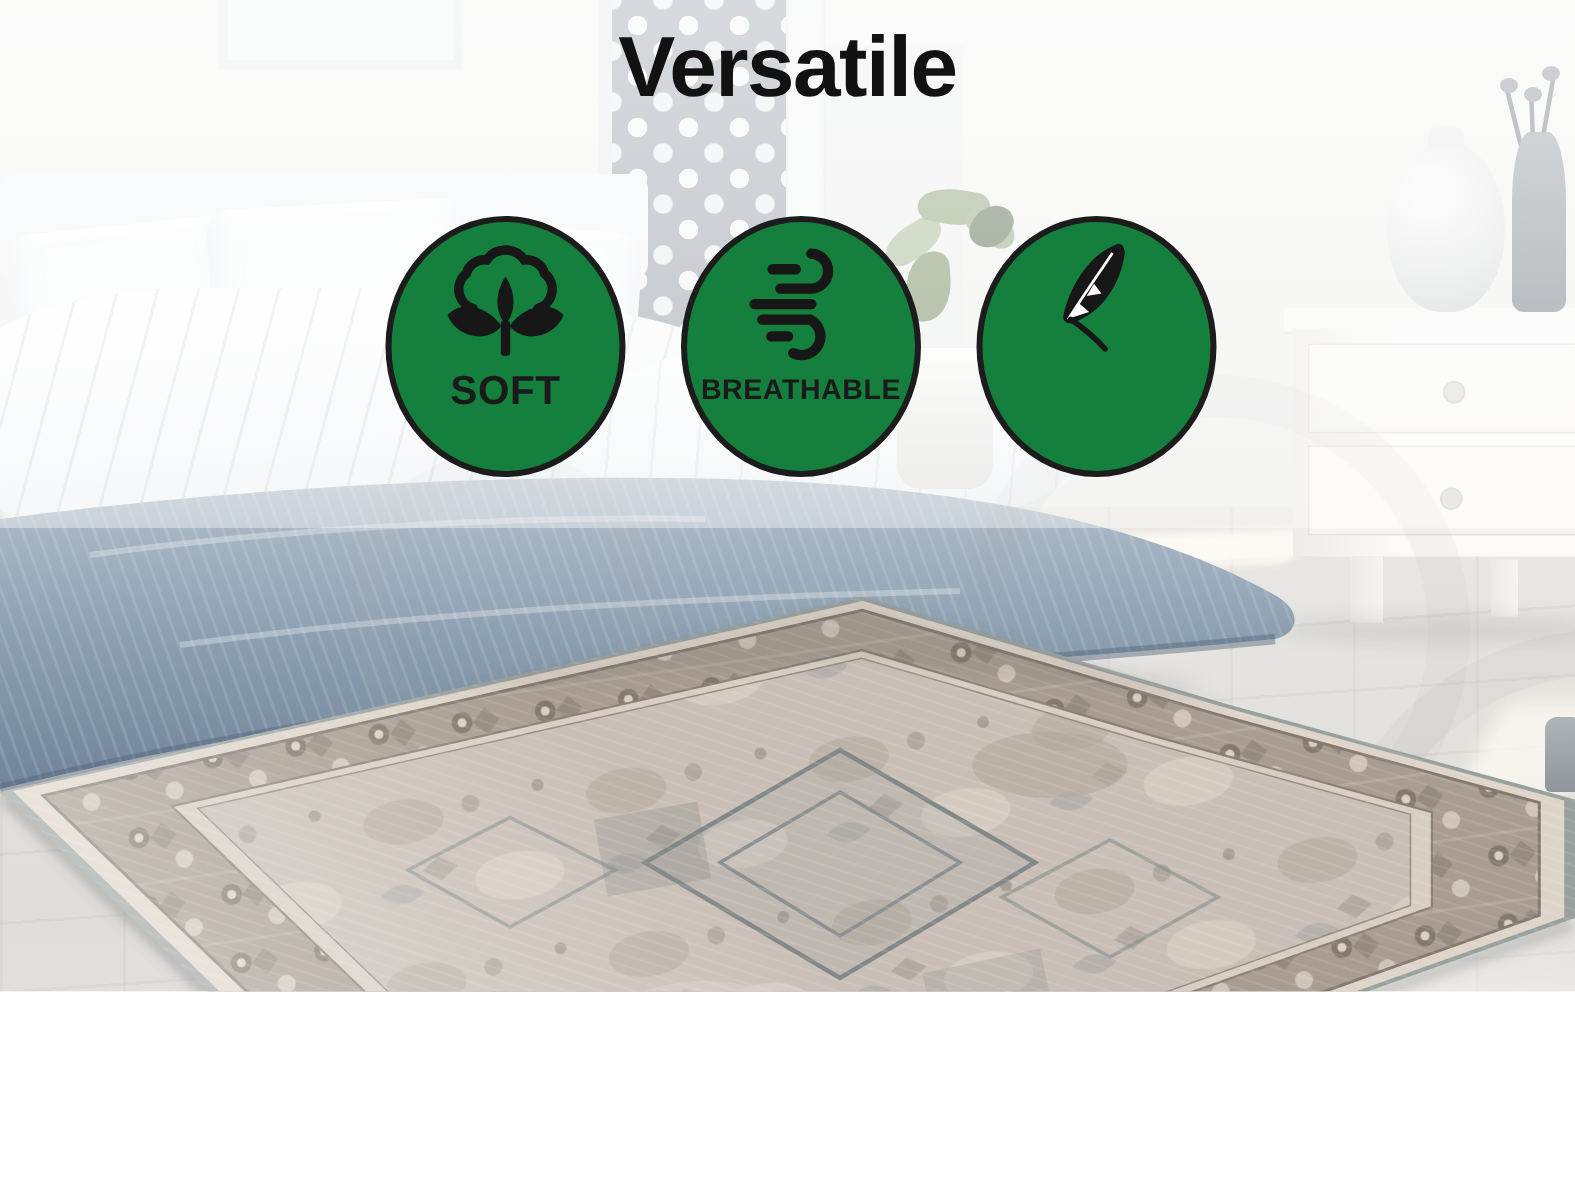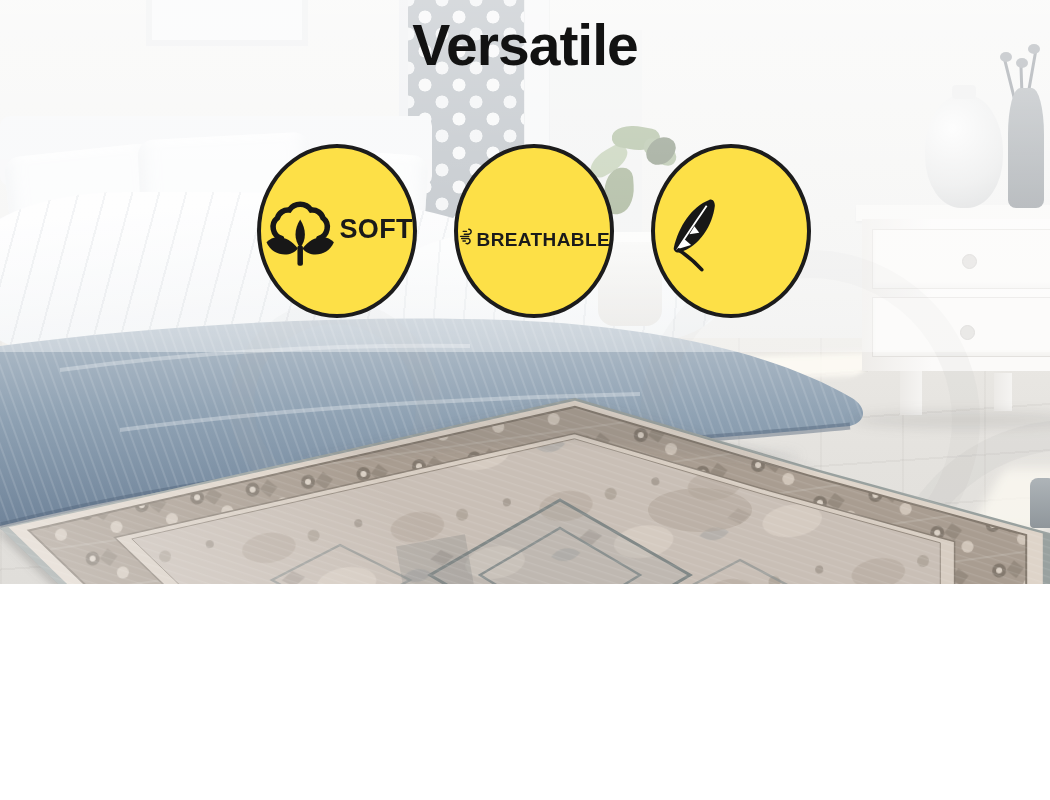--- a/index.html
+++ b/index.html
@@ -1,18 +1,18 @@
 <!DOCTYPE html>
 <html><head>
 <meta charset="utf-8">
 <style>
   html,body{margin:0;padding:0;background:#ffffff;}
   *{box-sizing:border-box;}
   .stage{
-    position:relative;width:1050px;height:584px;overflow:hidden;
+    position:relative;width:1050px;height:661px;overflow:hidden;
     font-family:"Liberation Sans","DejaVu Sans",sans-serif;background:#f2f1ef;
   }
   .abs{position:absolute;}
 
   
   .wall{left:0;top:0;width:1050px;height:380px;
     background:linear-gradient(180deg,#f4f4f3 0%,#efefee 70%,#ebebe9 100%);}
   .frame{left:146px;top:0;width:162px;height:46px;background:#f6f7f8;
     border:6px solid #e9ebec;border-top:none;}
   .curtain{left:408px;top:0;width:116px;height:352px;
@@ -112,29 +112,29 @@
   .rug-svg{left:0;top:0;}
 
   
   .wash{left:0;top:0;width:1050px;height:352px;
     background:linear-gradient(180deg, rgba(255,255,255,.60) 0%, rgba(255,255,255,.48) 55%, rgba(255,255,255,.38) 100%);}
   .title{left:0;top:12px;width:1050px;text-align:center;
     font-size:57px;font-weight:800;letter-spacing:-1px;color:#121212;}
   .subtitle{left:0;top:84px;width:1050px;text-align:center;
     font-size:25px;font-weight:700;letter-spacing:.2px;color:#1c1c1c;}
 
-  .badge{width:160px;height:174px;border-radius:50%;background:#fde047;
-    border:4px solid #1c1c1c;display:flex;flex-direction:row;align-items:center;
+  .badge{width:160px;height:174px;border-radius:50%;background:#15803d;
+    border:4px solid #1c1c1c;display:flex;flex-direction:column;align-items:center;
     justify-content:flex-start;}
   .b0{left:257px;top:144px;} .b1{left:454px;top:144px;} .b2{left:651px;top:144px;}
   .badge .ic{margin-top:10px;}
   .badge .lbl{font-weight:700;color:#1a1a1a;text-align:center;line-height:1.08;
     letter-spacing:.4px;}
   .b0 .lbl{font-size:27px;margin-top:-2px;}
-  .b1 .lbl{font-size:19px;margin-top:18px;}
+  .b1 .lbl{font-size:19px;margin-top:7px;}
   .b2 .lbl{font-size:21px;margin-top:-4px;}
 </style>
 </head>
 <body>
 
 <div class="stage">
 
   <div class="abs wall"></div>
   <div class="abs frame"></div>
   <div class="abs curtain-left"></div>

